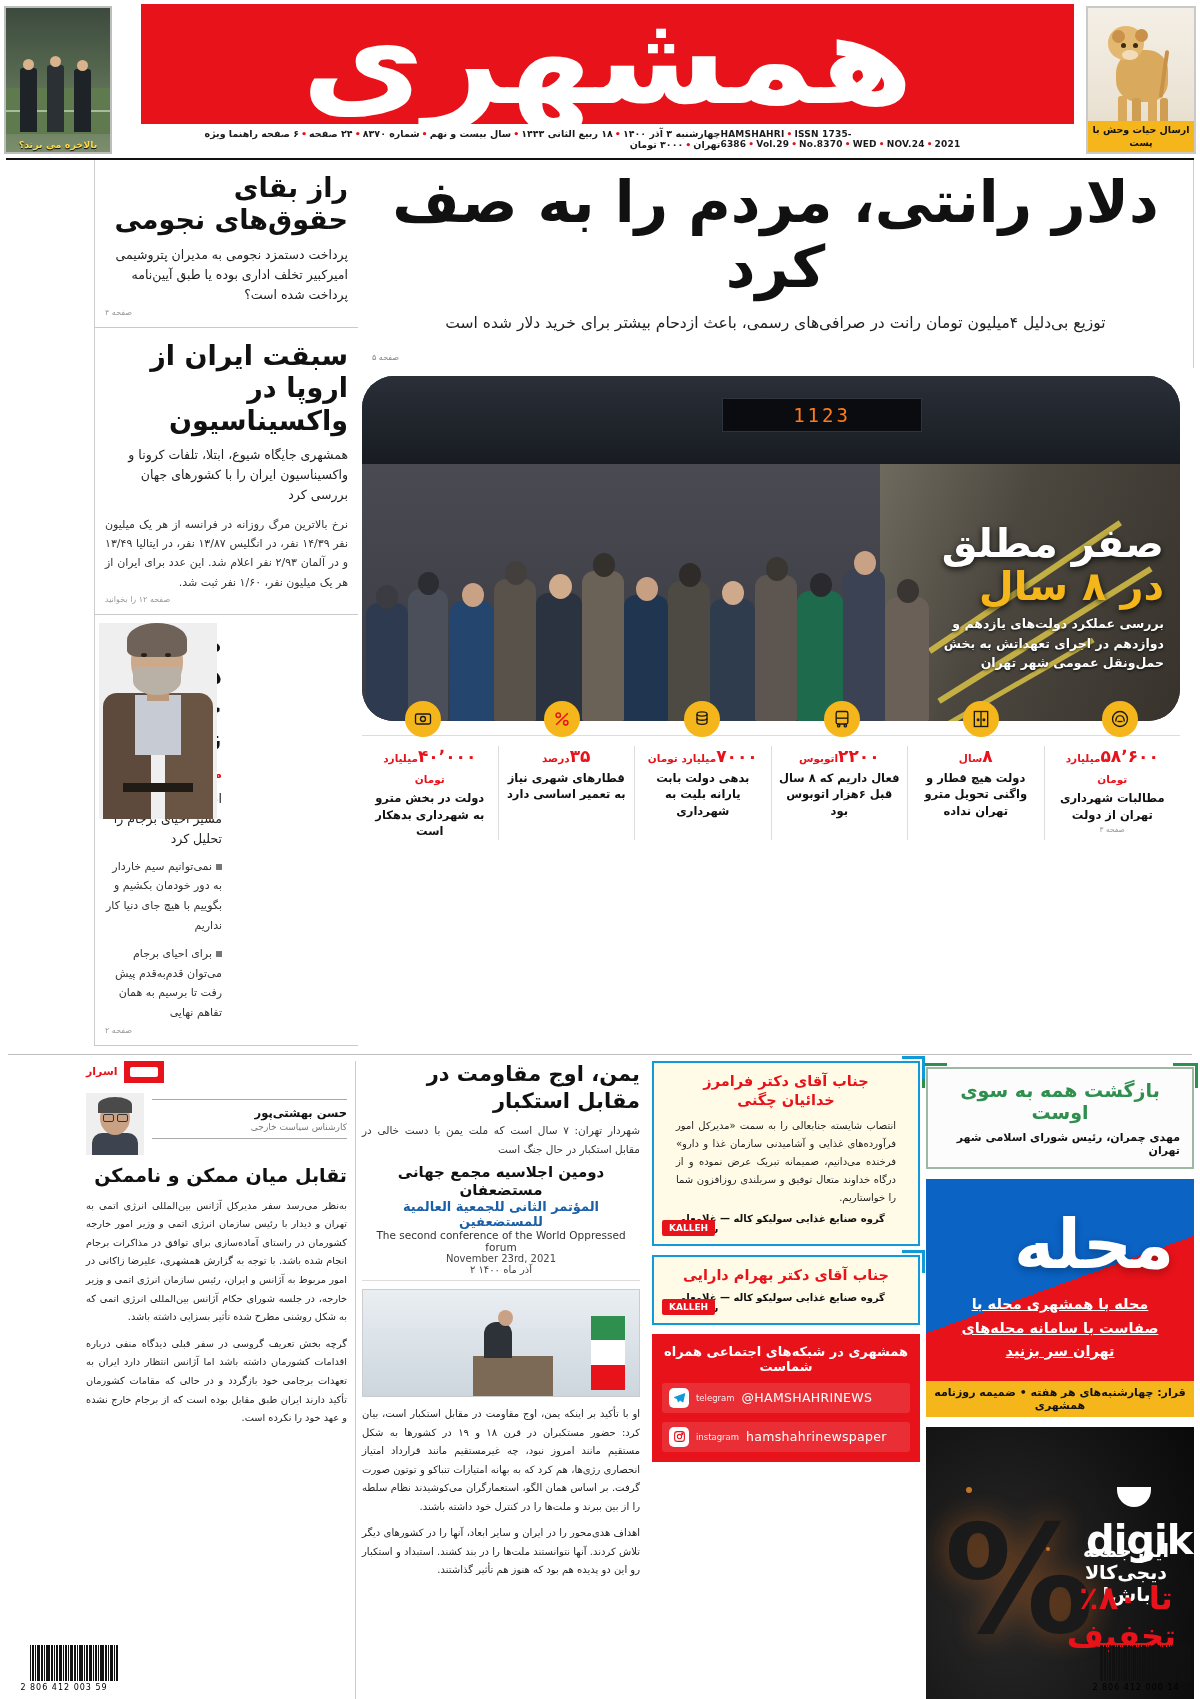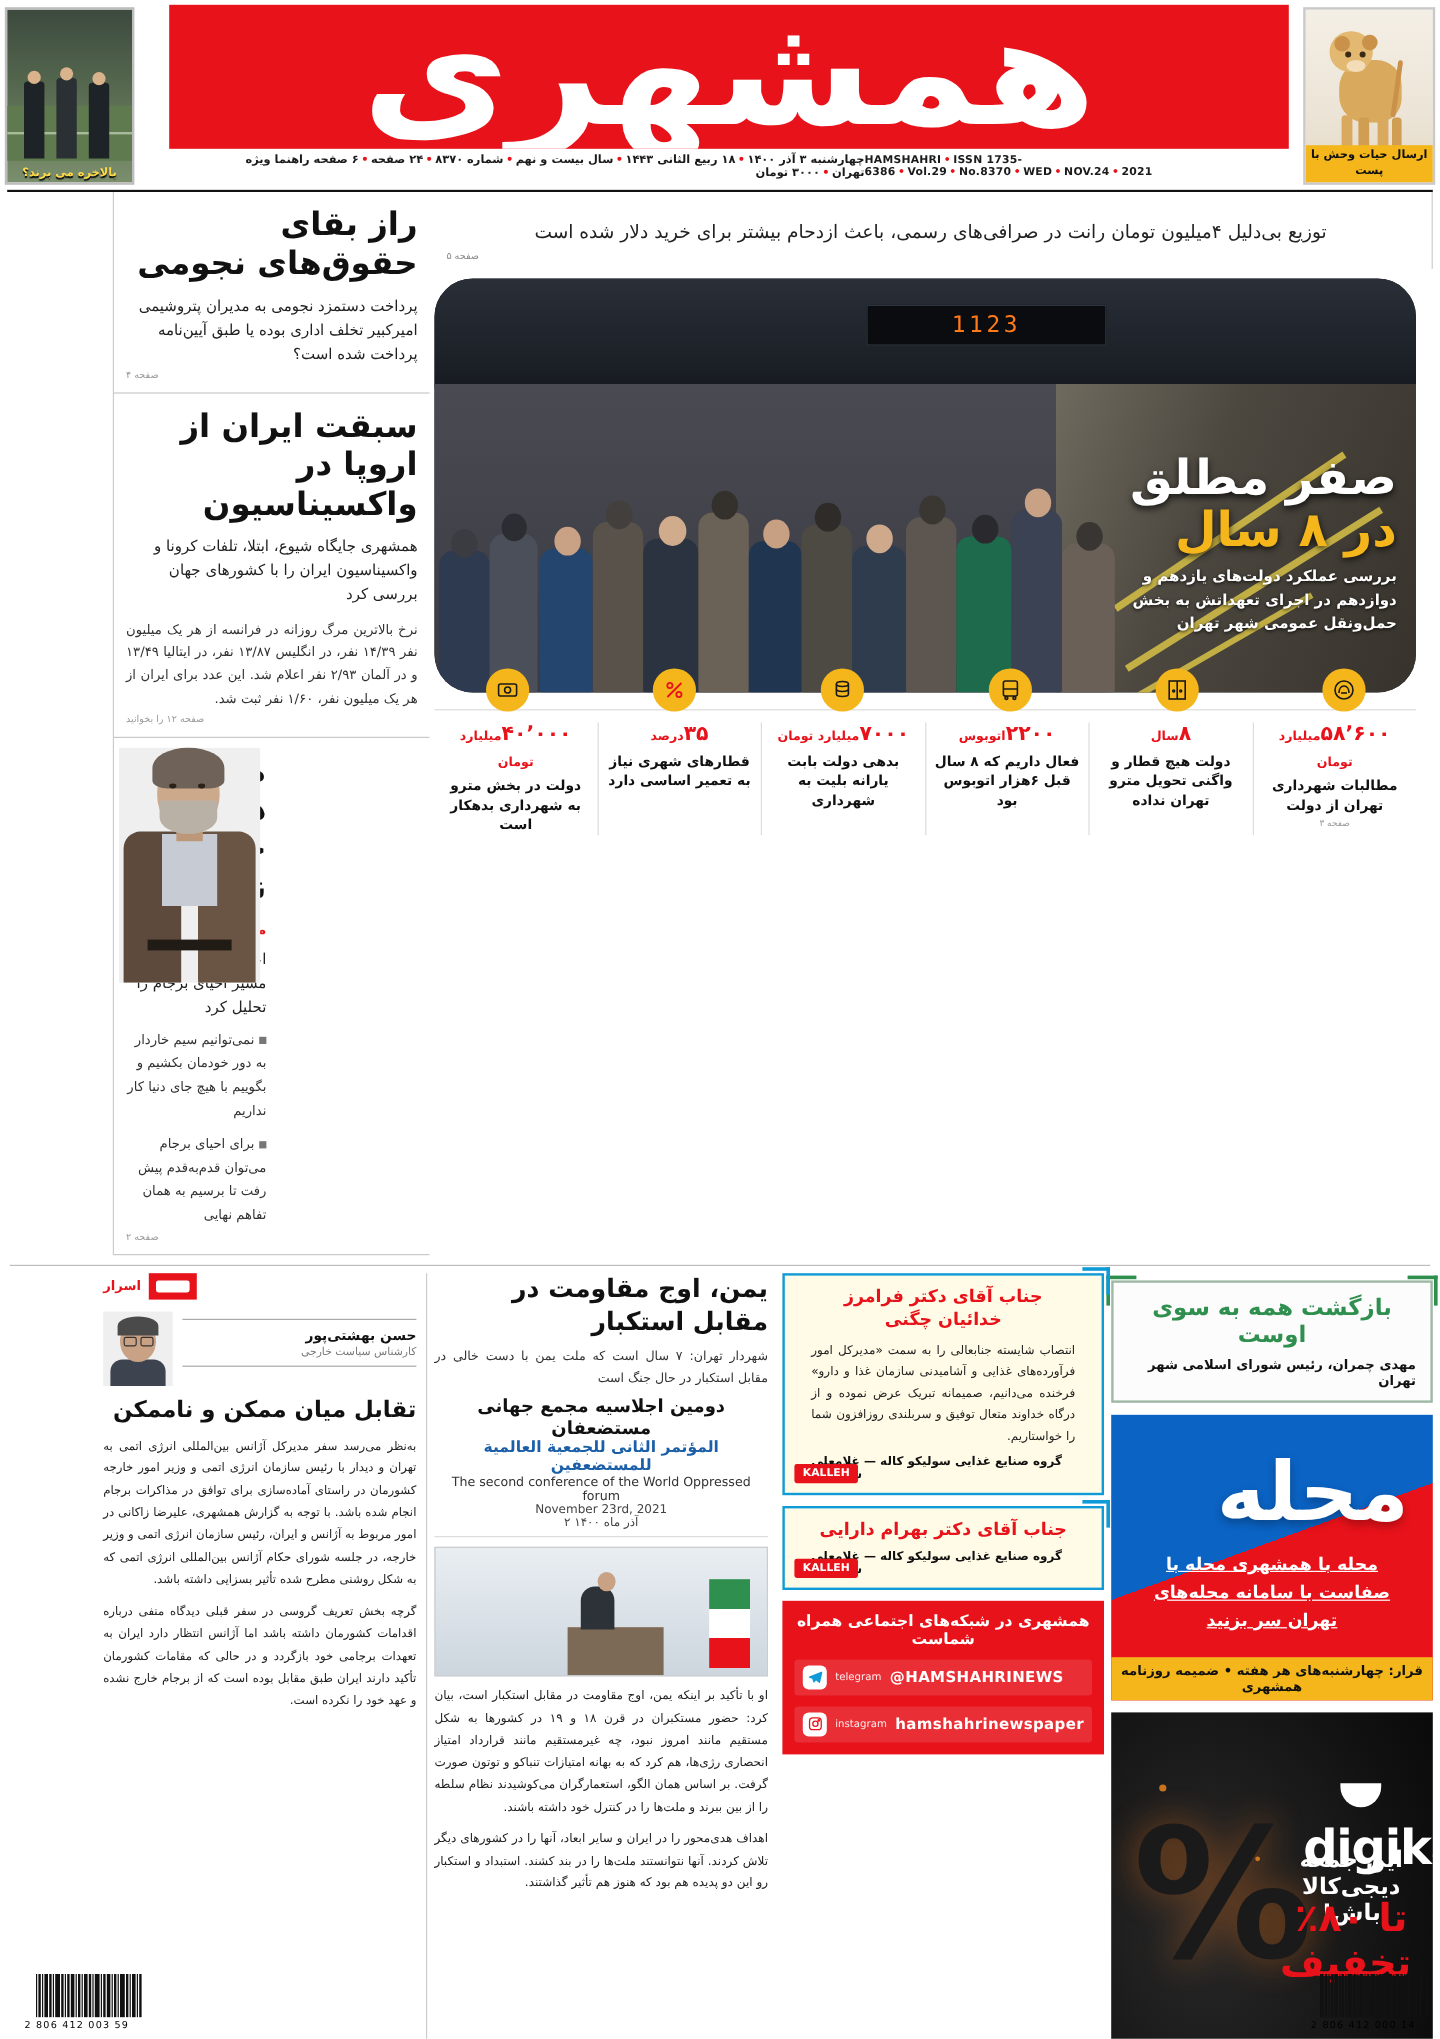--- a/index.html
+++ b/index.html
@@ -87,21 +87,21 @@
 
   
   .lead { padding:10px 14px 6px 14px; border-right:1px solid #ccc; }
   .lead-title {
     font-size:58px; font-weight:bold; color:#111; text-align:center; line-height:1.12;
     letter-spacing:-1px;
   }
   .lead-sub {
     font-size:15.5px; color:#222; text-align:center; margin-top:12px; line-height:1.5;
   }
-  .lead-pagetag { font-size:8px; color:#888; text-align:left; margin-top:4px; }
+  .lead-pagetag { font-size:8px; color:#888; text-align:left; margin-top:18px; }
 
   
   .photo-wrap {
     margin:8px 14px 0 4px; position:relative; height:345px; overflow:hidden;
     background:#1b1f26;
     border-radius:32px;
   }
   .ph-ceiling { position:absolute; inset:0 0 auto 0; height:92px; background:linear-gradient(180deg,#2a2f38,#171b21); }
   .ph-sign {
     position:absolute; top:22px; left:360px; width:200px; height:34px; background:#0a0c10;
@@ -253,21 +253,21 @@
   }
 
   
   .social {
     margin-top:4px; background:#e8121a; color:#fff; padding:10px; position:relative; overflow:hidden;
   }
   .social-head { font-size:13px; font-weight:bold; text-align:center; }
   .social-row { display:flex; align-items:center; gap:7px; margin-top:9px; background:rgba(255,255,255,.12); padding:5px 7px; border-radius:3px; direction:ltr; }
   .social-ic { width:20px; height:20px; border-radius:5px; background:#fff; display:flex; align-items:center; justify-content:center; flex:0 0 auto; }
   .social-ic svg { width:13px; height:13px; }
-  .social-handle { font-size:12.5px; font-weight:bold; letter-spacing:.3px;text-align:right; }
+  .social-handle { font-size:12.5px; font-weight:normal; letter-spacing:.3px;text-align:right; }
   .social-sm { font-size:8.5px; opacity:.9; }
 
   
   .art-title { font-size:21px; font-weight:bold; text-align:right; line-height:1.3; color:#111; }
   .art-lead { font-size:10.5px; color:#333; text-align:justify; margin-top:6px; line-height:1.75; }
   .art-body { font-size:10px; color:#222; text-align:justify; margin-top:8px; line-height:1.85; column-gap:10px; }
   .art-photo { margin-top:8px; height:108px; position:relative; overflow:hidden; background:#d6dde4; border:1px solid #ccc; }
   .ap-sky { position:absolute; inset:0; background:linear-gradient(180deg,#e9eef2,#cdd6de); }
   .ap-podium { position:absolute; left:40%; bottom:0; width:80px; height:40px; background:#7d6a56; }
   .ap-person { position:absolute; left:44%; bottom:38px; width:28px; height:36px; background:#2c3238; border-radius:12px 12px 0 0; }
@@ -360,20 +360,21 @@
     </div>
   </div>
 
   <div class="rule-strong"></div>
 
   <div class="body-grid">
 
     <div class="col-right">
 
       <div class="lead">
+        <div class="lead-title">دلار رانتی، مردم را به صف کرد</div>
         <div class="lead-sub">توزیع بی‌دلیل ۴میلیون تومان رانت در صرافی‌های رسمی، باعث ازدحام بیشتر برای خرید دلار شده است</div>
         <div class="lead-pagetag">صفحه ۵</div>
       </div>
 
       <div class="photo-wrap">
         <div class="ph-ceiling"></div>
         <div class="ph-platform"></div>
         <div class="ph-track">
           <div class="ph-rail r1"></div>
             <div class="ph-rail r2"></div>

